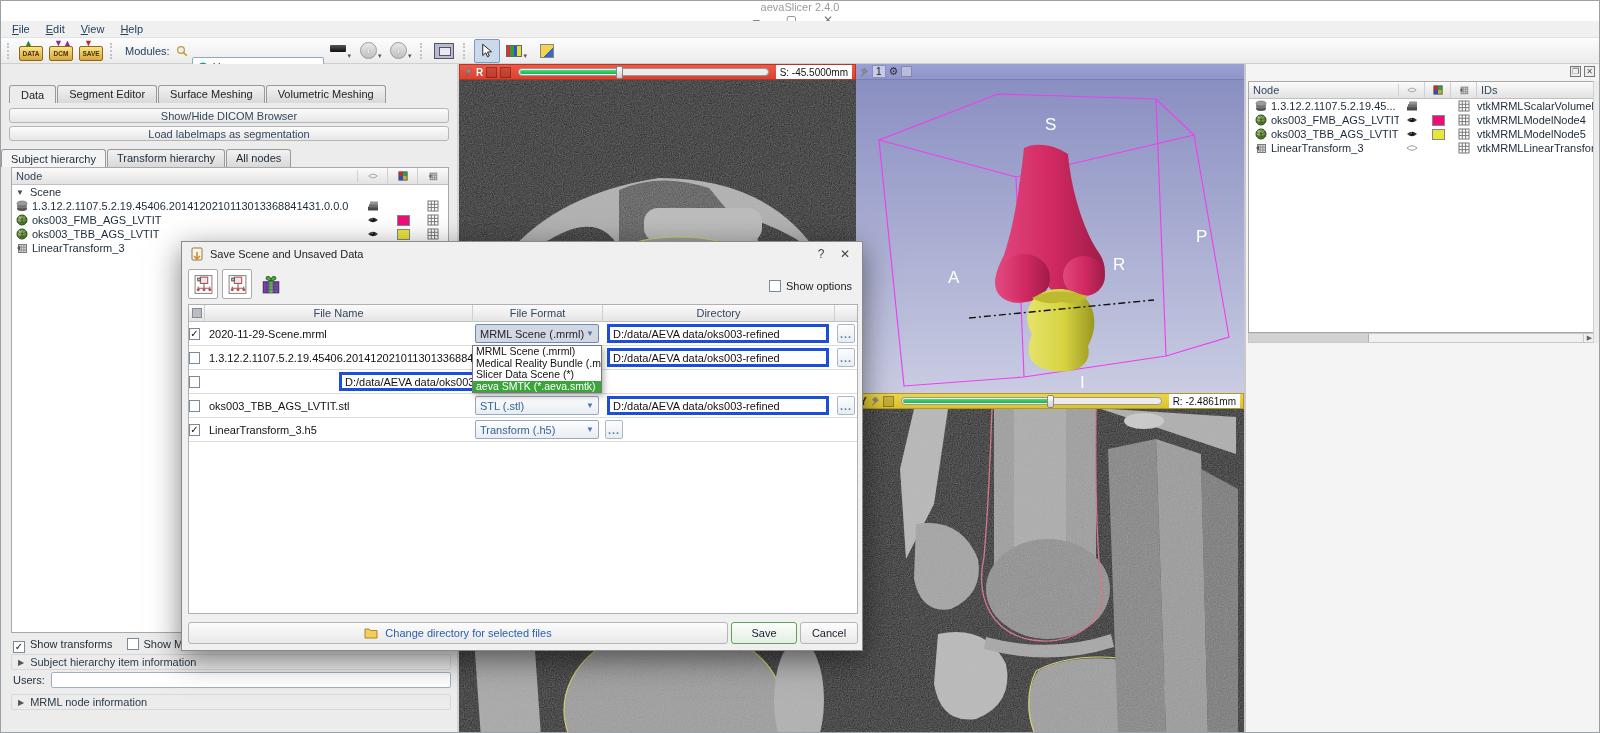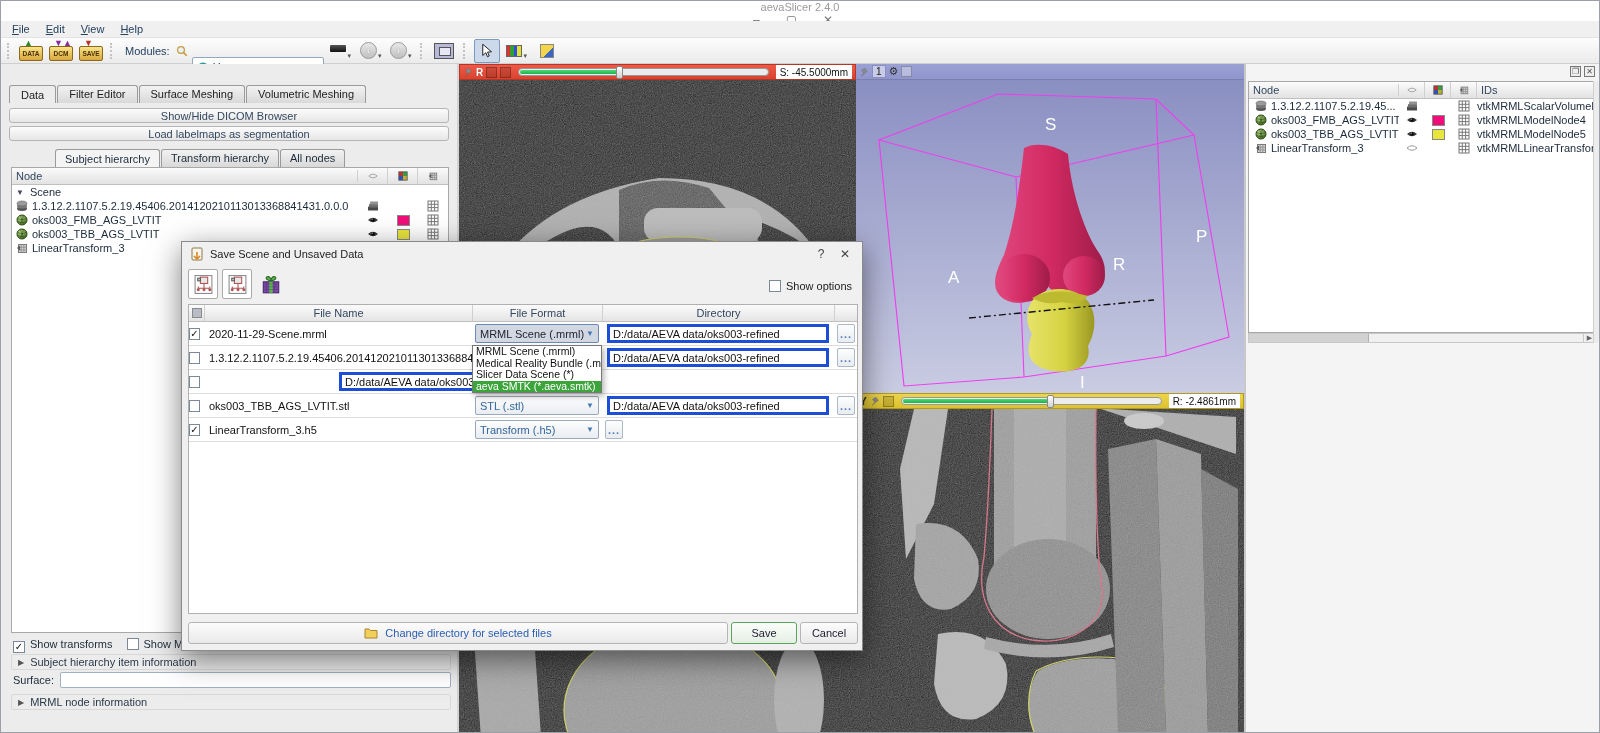--- a/index.html
+++ b/index.html
@@ -57,21 +57,21 @@
 
   
   .lpanel { position:absolute; left:0; top:0; width:458px; height:670px; background:#ececec;
             border-right:2px solid #d4d4d4; padding:0 8px; }
   .ltabs { position:absolute; left:8px; top:21px; display:flex; }
   .tab { padding:2px 11px; border:1px solid #9a9a9a; border-bottom:none; border-radius:3px 3px 0 0;
          background:linear-gradient(#f2f2f2,#d9d9d9); margin-right:1px; color:#222; }
   .tab.active { background:#ececec; position:relative; top:0; padding-top:3px; font-weight:normal; }
   .panel-btn { position:absolute; left:8px; width:440px; height:15px; border:1px solid #b5b5b5; border-radius:3px;
                background:linear-gradient(#fcfcfc,#e6e6e6); color:#33475f; text-align:center; line-height:14px; }
-  .subtabs { position:absolute; left:14px; top:85px; display:flex;padding-left:40px; }
+  .subtabs { position:absolute; left:0; top:85px; display:flex; }
   .subtab { padding:2px 9px; border:1px solid #9a9a9a; border-bottom:none; border-radius:3px 3px 0 0;
             background:linear-gradient(#f2f2f2,#d9d9d9); margin-right:1px; }
   .subtab.active { background:#f4f4f4; padding-top:3px; }
   .ltree { position:absolute; left:10px; top:103px; width:438px; height:466px; background:#fff;
            border:1px solid #a8a8a8; }
   .tree-header { height:17px; background:linear-gradient(#fbfbfb,#e2e2e2); border-bottom:1px solid #c0c0c0;
                  display:flex; align-items:center; color:#33475f; }
   .tree-header .th-name { flex:1; padding-left:4px; border-right:1px solid #d0d0d0; }
   .th-ico { width:30px; display:flex; justify-content:center; border-right:1px solid #d0d0d0; height:100%; align-items:center;}
   .th-ico:last-child { border-right:none; }
@@ -352,21 +352,21 @@
     <div class="tbtn">
         <div class="ruler-ico"></div>
       </div>
   </div>
 
   <div class="main">
 
     <div class="lpanel">
       <div class="ltabs">
         <div class="tab active">Data</div>
-        <div class="tab">Filter Editor</div>
+        <div class="tab">Segment Editor</div>
         <div class="tab">Surface Meshing</div>
         <div class="tab">Volumetric Meshing</div>
       </div>
       <div class="panel-btn" style="top:44px">Show/Hide DICOM Browser</div>
       <div class="panel-btn" style="top:62px">Load labelmaps as segmentation</div>
       <div class="subtabs">
         <div class="subtab active">Subject hierarchy</div>
         <div class="subtab">Transform hierarchy</div>
         <div class="subtab">All nodes</div>
       </div>
@@ -484,21 +484,21 @@
       <div class="lbottom-checks">
         <label><span class="cb checked">✓</span><span>Show transforms</span></label>
         <label><span class="cb"></span><span>Show MRML ID's</span></label>
       </div>
 
       <div class="section-bar" style="top:590px">
         <span class="tri">▶</span>
         <span>Subject hierarchy item information</span>
       </div>
       <div class="filter-row">
-        <span>Surface:</span>
+        <span>Users:</span>
         <input class="filter-input" value="" style="">
       </div>
       <div class="section-bar" style="top:630px">
         <span class="tri">▶</span>
         <span>MRML node information</span>
       </div>
     </div>
 
     <div class="views">
 

